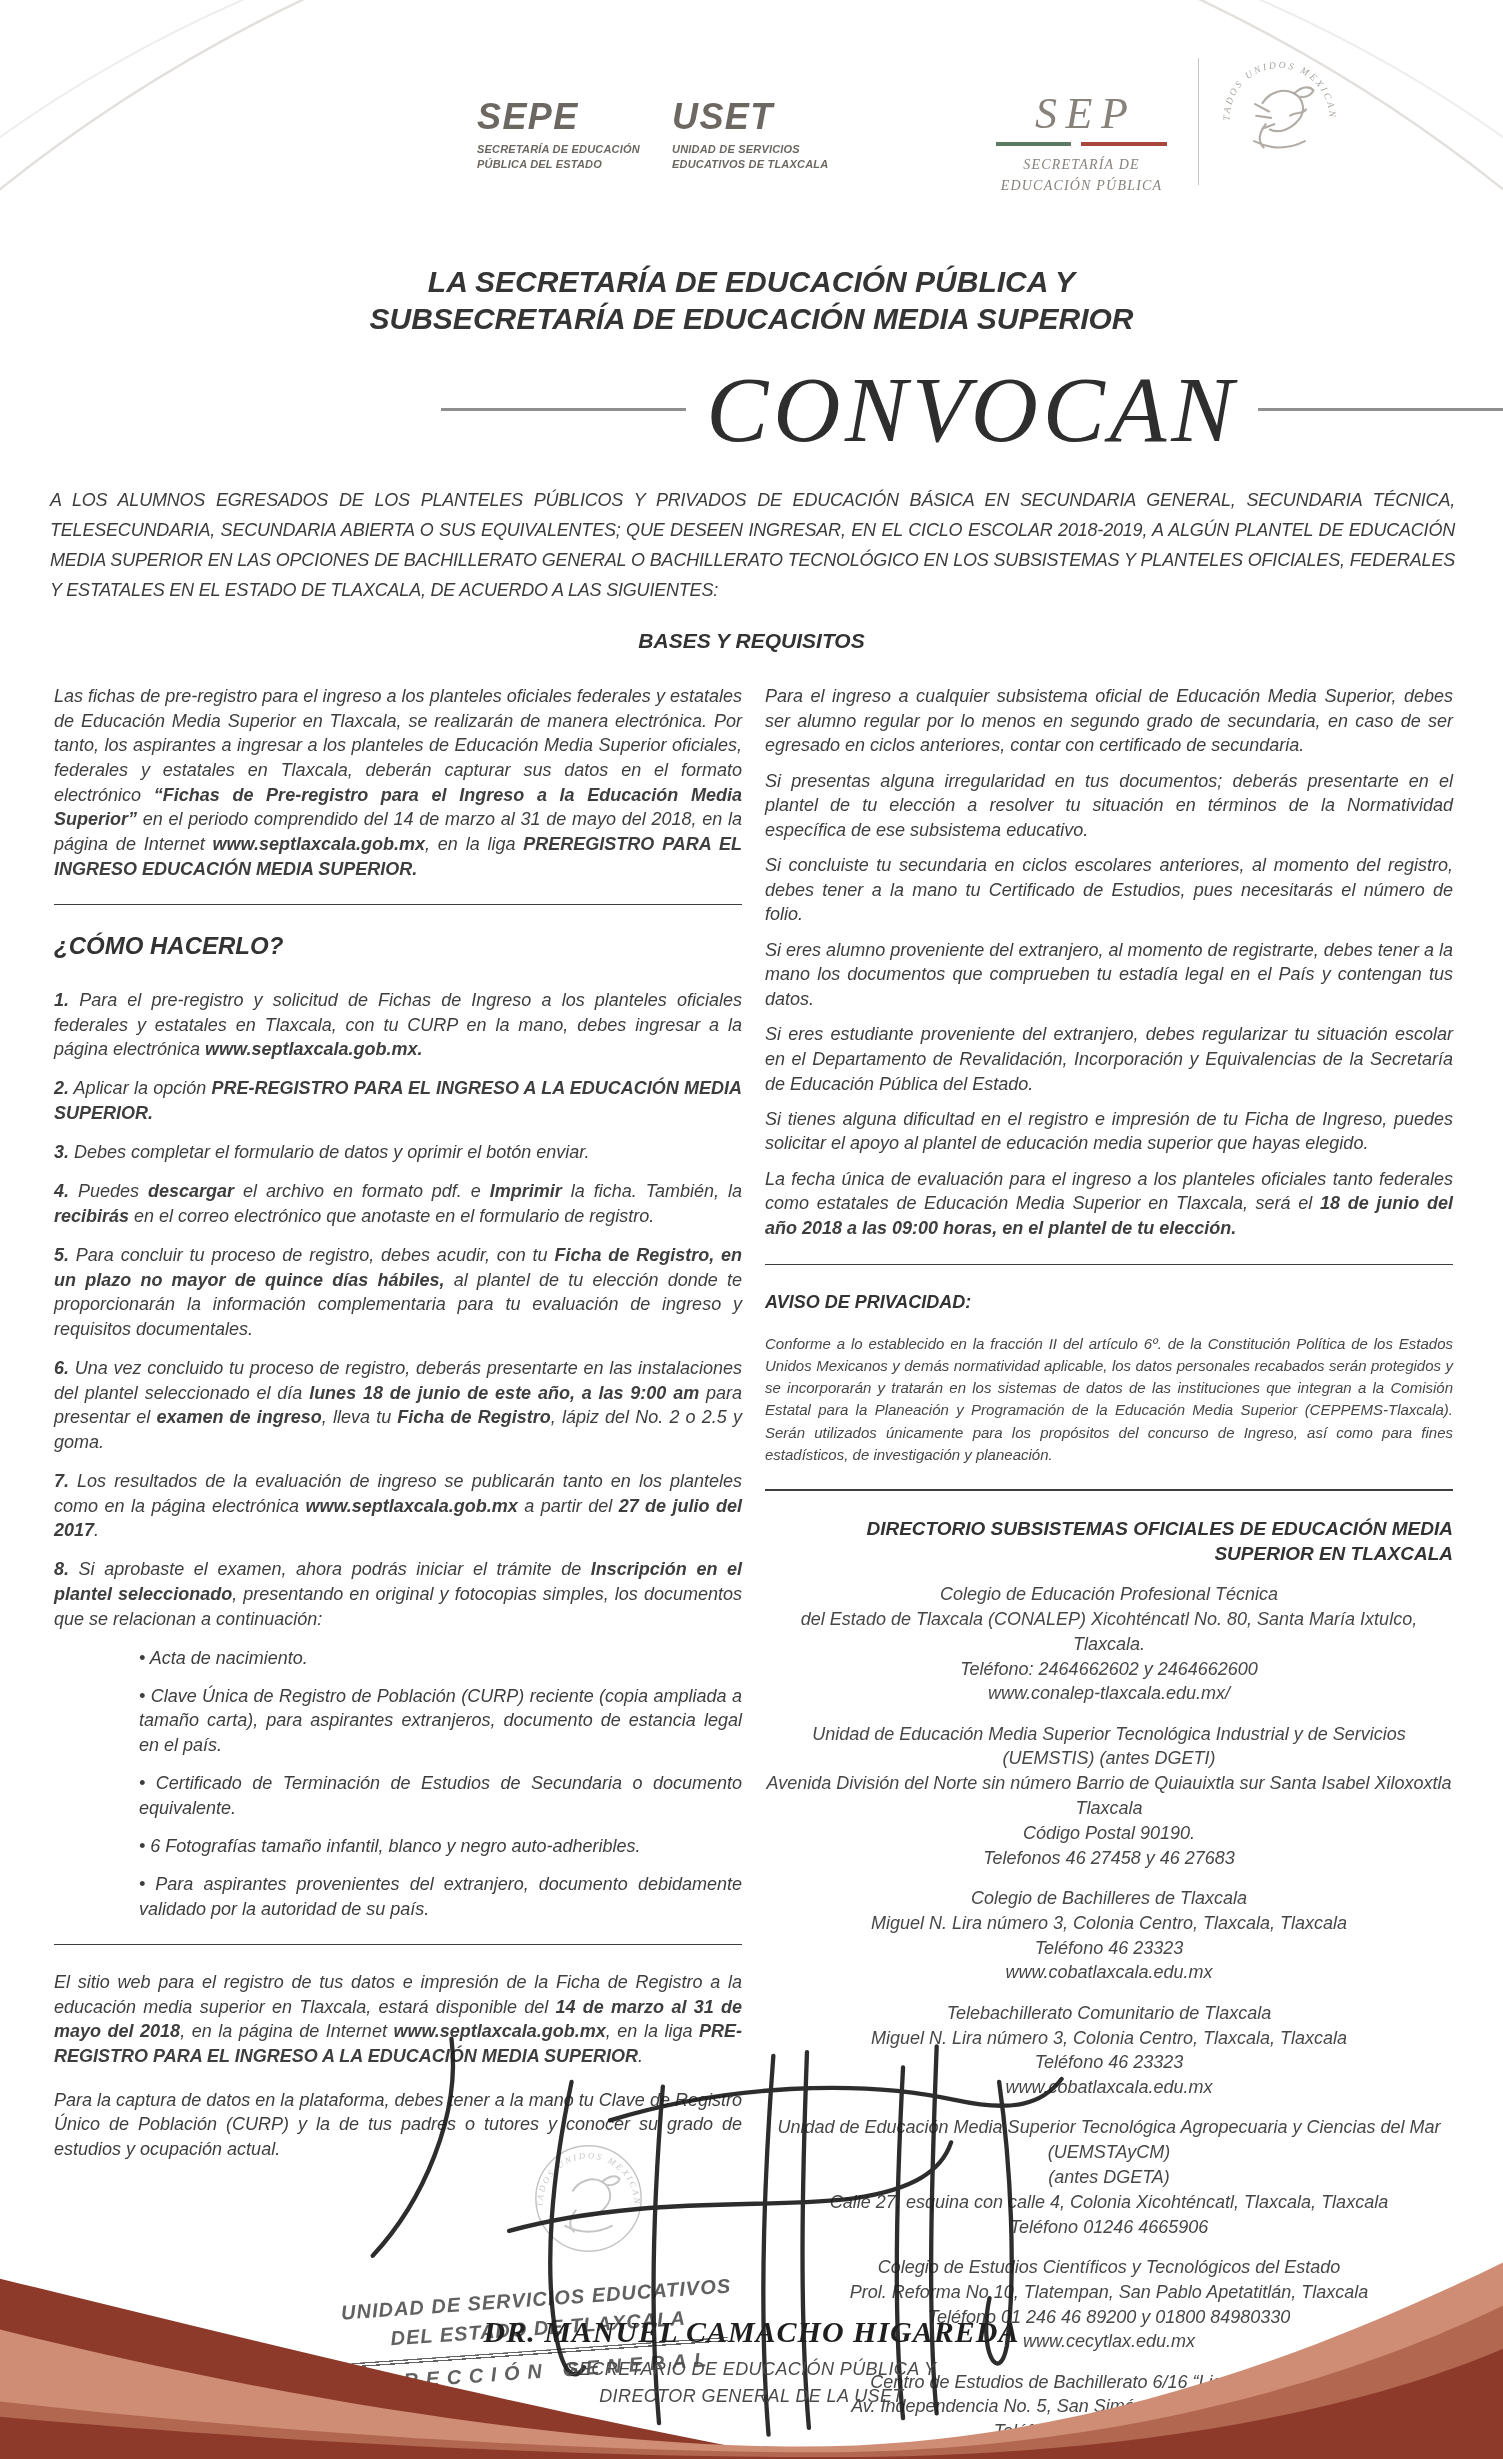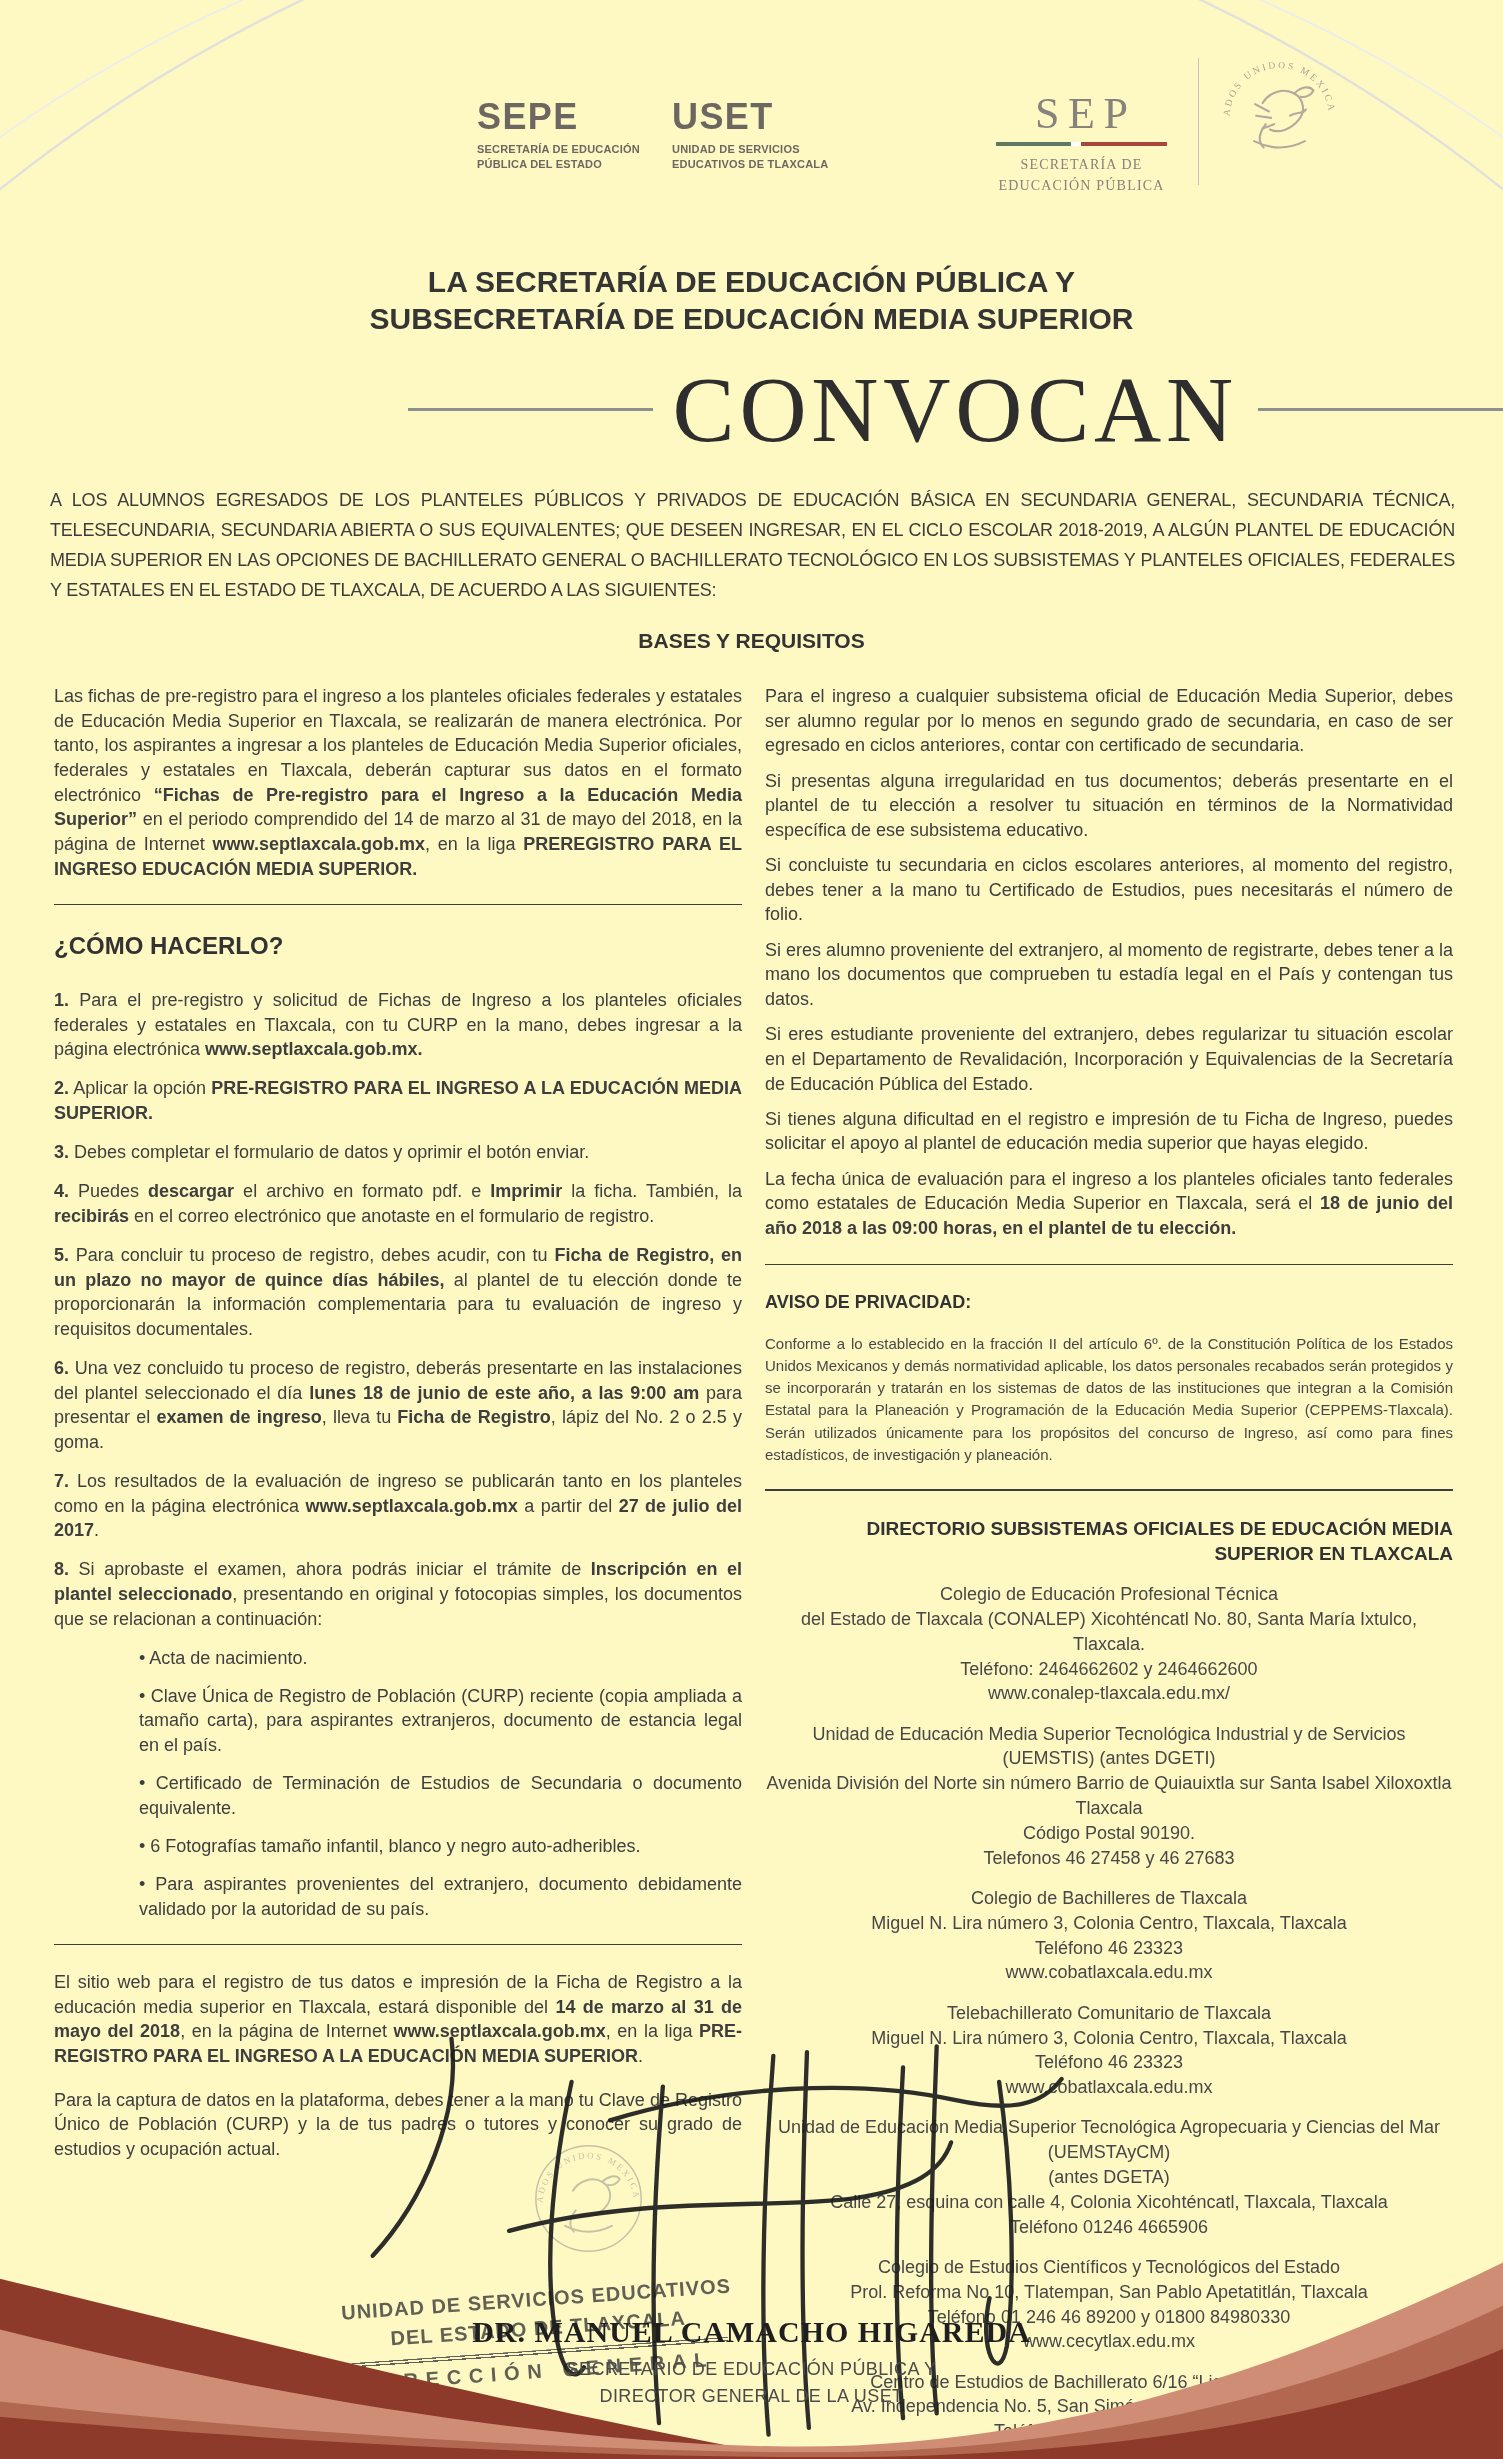--- a/index.html
+++ b/index.html
@@ -1,17 +1,17 @@
 <!DOCTYPE html>
 <html><head>
 <meta charset="utf-8">
 <style>
   html,body{margin:0;padding:0;background:#d8d8d8;}
-  .page{position:relative;width:1503px;height:2459px;margin:0 auto;background:#fef9c3;
-        overflow:hidden;font-family:"Liberation Sans",sans-serif;color:#3e3e3e;}
+  .page{position:relative;width:1503px;height:2459px;margin:0 auto;background:#ffffff;
+        overflow:hidden;font-family:"Liberation Sans",sans-serif;color:#3e3e3e;font-style:italic;}
 
   
   .top-decor{position:absolute;top:0;left:0;width:1503px;height:221px;pointer-events:none;}
 
   
   .logo-sepe{position:absolute;left:477px;top:99px;}
   .logo-uset{position:absolute;left:672px;top:99px;}
   .gov-acr{font-size:36px;font-weight:bold;color:#6d6761;letter-spacing:1.4px;line-height:1;}
   .gov-sub{font-size:11px;font-weight:bold;color:#6d6761;margin-top:6.7px;line-height:1.4;letter-spacing:0.2px;}
   .logo-sep{position:absolute;left:990px;top:92px;width:183px;text-align:center;

